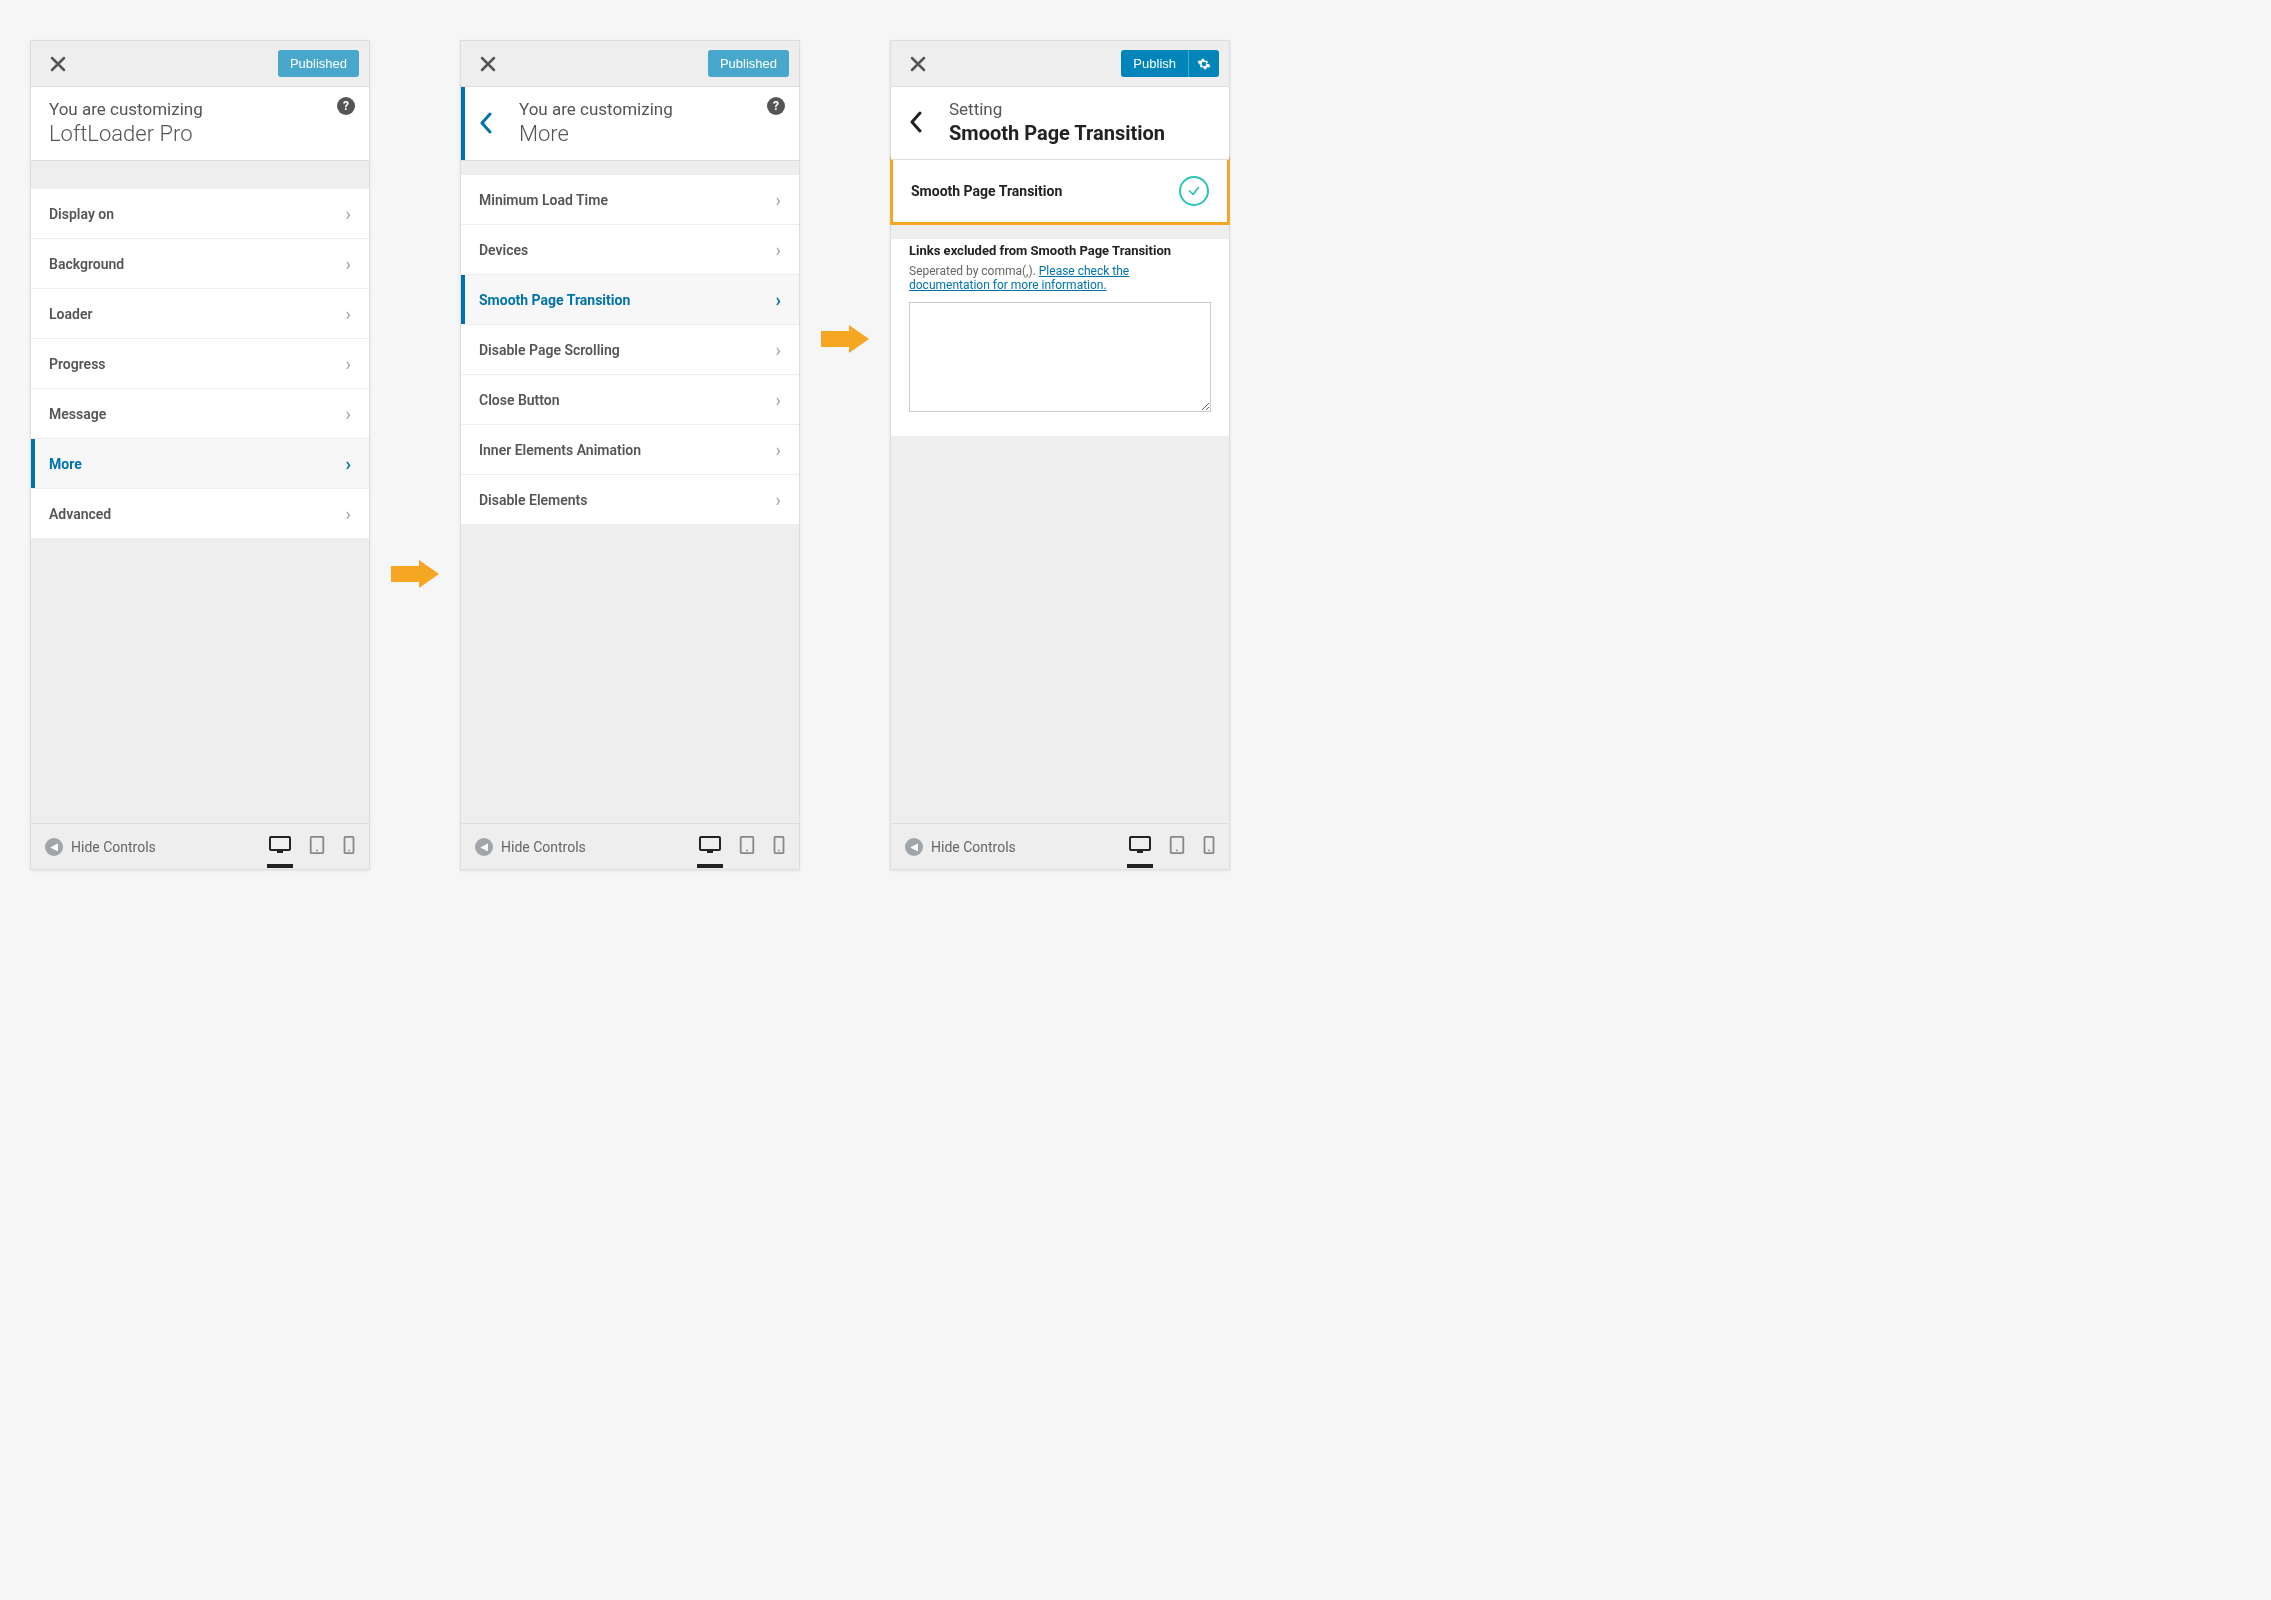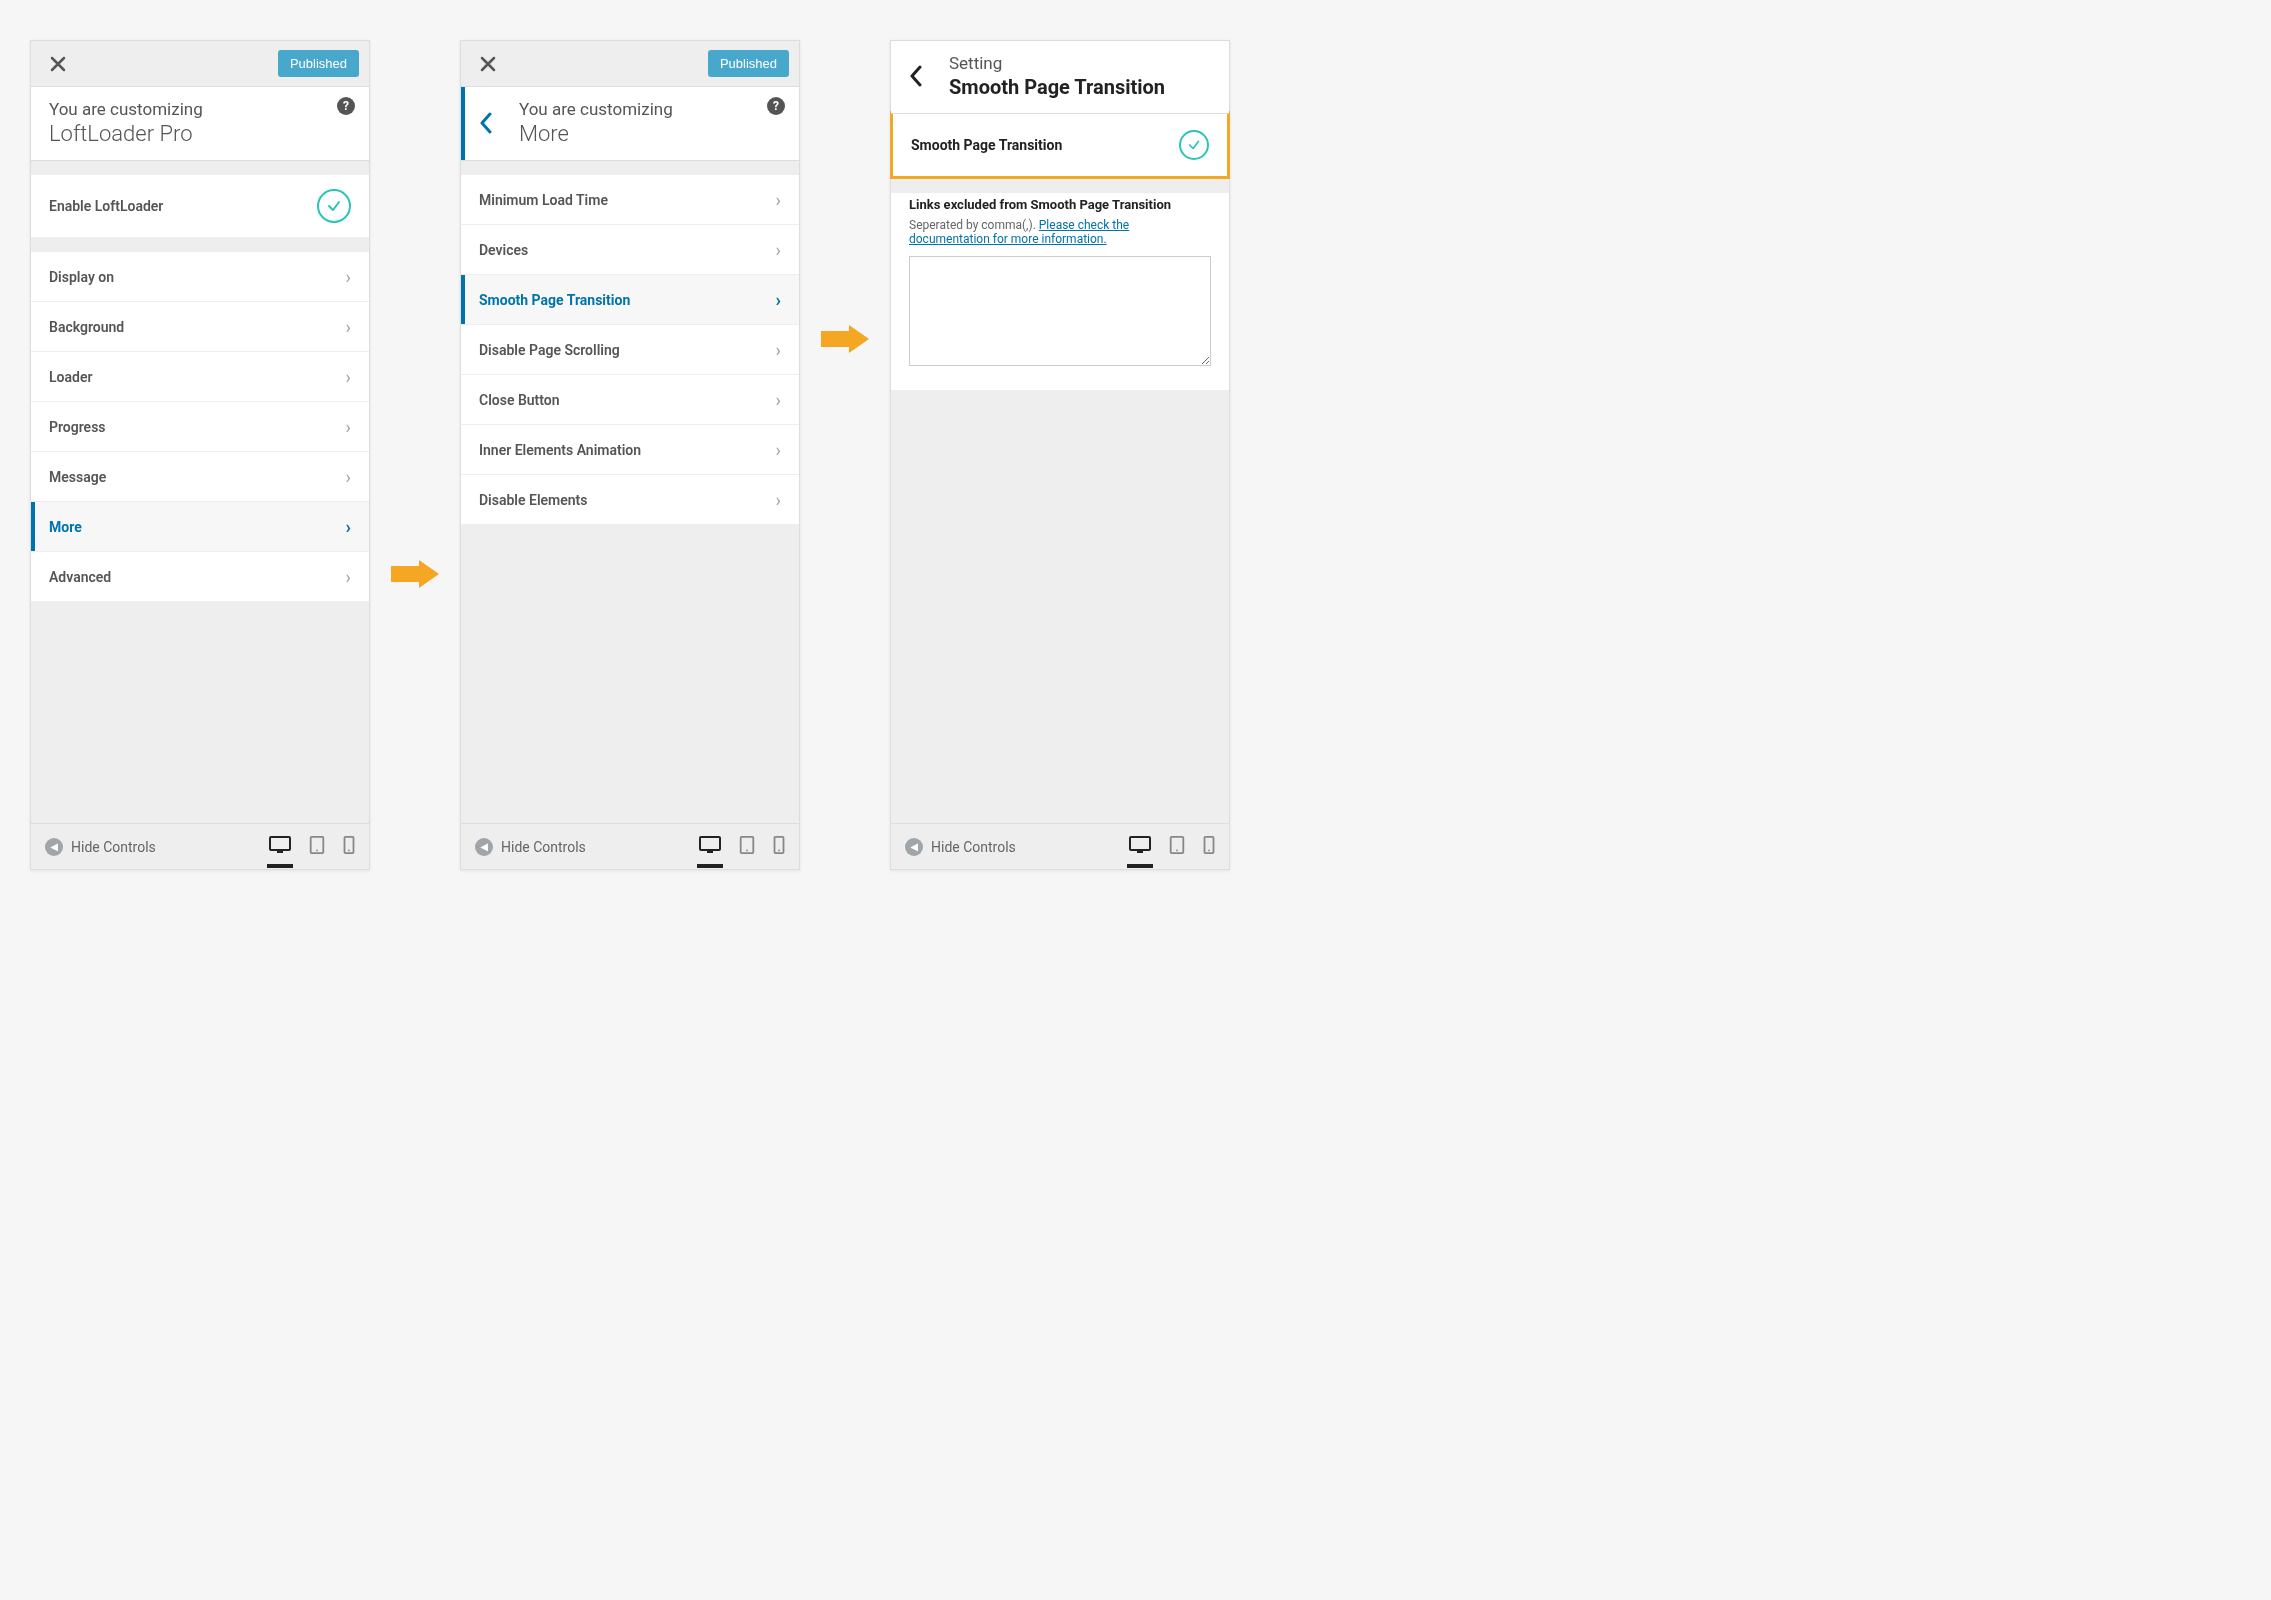--- a/index.html
+++ b/index.html
@@ -253,28 +253,20 @@
       </div>
       <div class="help">
         <svg width="18" height="18" viewBox="0 0 18 18">
             <circle cx="9" cy="9" r="9" fill="#555"></circle>
             <text x="9" y="13" text-anchor="middle" font-size="12" font-weight="bold" fill="#fff">?</text>
           </svg>
       </div>
     </div>
     <div class="gap"></div>
 
-    <div class="row toggle">
-      <span class="label">Enable LoftLoader</span>
-      <span class="circle">
-        <svg width="16" height="16" viewBox="0 0 16 16">
-            <path d="M3 8 L7 12 L13 4" stroke="#2bc4b6" stroke-width="2" fill="none" stroke-linecap="round" stroke-linejoin="round"></path>
-          </svg>
-      </span>
-    </div>
     <div class="gap"></div>
 
     <div class="row">
       <span class="label">Display on</span>
       <span class="chev">›</span>
     </div>
     <div class="row">
       <span class="label">Background</span>
       <span class="chev">›</span>
     </div>
@@ -418,20 +410,35 @@
         </span>
       </div>
     </div>
   </div>
 
   <div class="arrow-col a2">
       <div class="arrow"></div>
     </div>
 
   <div class="panel">
+    <div class="topbar">
+      <div class="close-btn">
+        <svg width="16" height="16" viewBox="0 0 16 16">
+            <path d="M2 2 L14 14 M14 2 L2 14" stroke="#555" stroke-width="2.5" fill="none" stroke-linecap="round"></path>
+          </svg>
+      </div>
+      <div class="btn-group">
+        <button class="btn">Publish</button>
+        <button class="btn gear">
+          <svg width="14" height="14" viewBox="0 0 24 24">
+              <path fill="#fff" d="M12 8a4 4 0 100 8 4 4 0 000-8zm9 4a8.9 8.9 0 01-.1 1.3l2 1.6-2 3.4-2.4-1a7 7 0 01-2.2 1.3l-.4 2.5h-4l-.4-2.5a7 7 0 01-2.2-1.3l-2.4 1-2-3.4 2-1.6A8.9 8.9 0 013 12c0-.4 0-.9.1-1.3l-2-1.6 2-3.4 2.4 1A7 7 0 017.7 5.4L8.1 3h4l.4 2.5a7 7 0 012.2 1.3l2.4-1 2 3.4-2 1.6c.1.4.1.9.1 1.3z"></path>
+            </svg>
+        </button>
+      </div>
+    </div>
     <div class="header with-back no-accent">
       <div class="back black">
         <svg width="14" height="22" viewBox="0 0 14 22">
             <path d="M11 2 L3 11 L11 20" stroke="#222" stroke-width="3" fill="none" stroke-linecap="round" stroke-linejoin="round"></path>
           </svg>
       </div>
       <div class="txt">
         <div class="eyebrow">Setting</div>
         <div class="title bold">Smooth Page Transition</div>
       </div>

